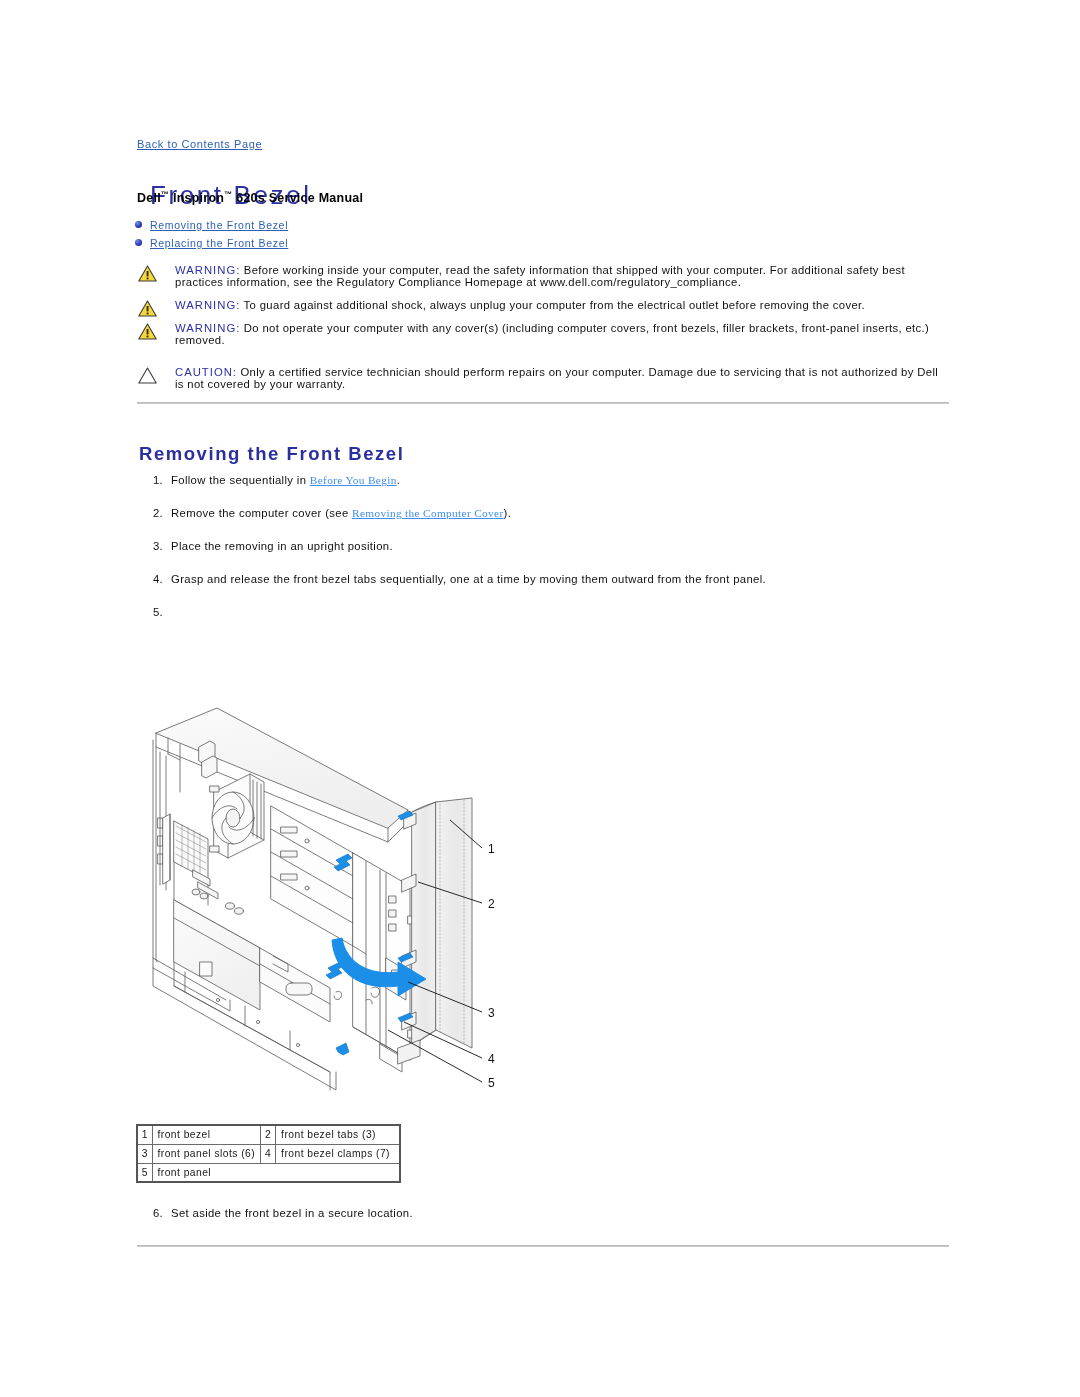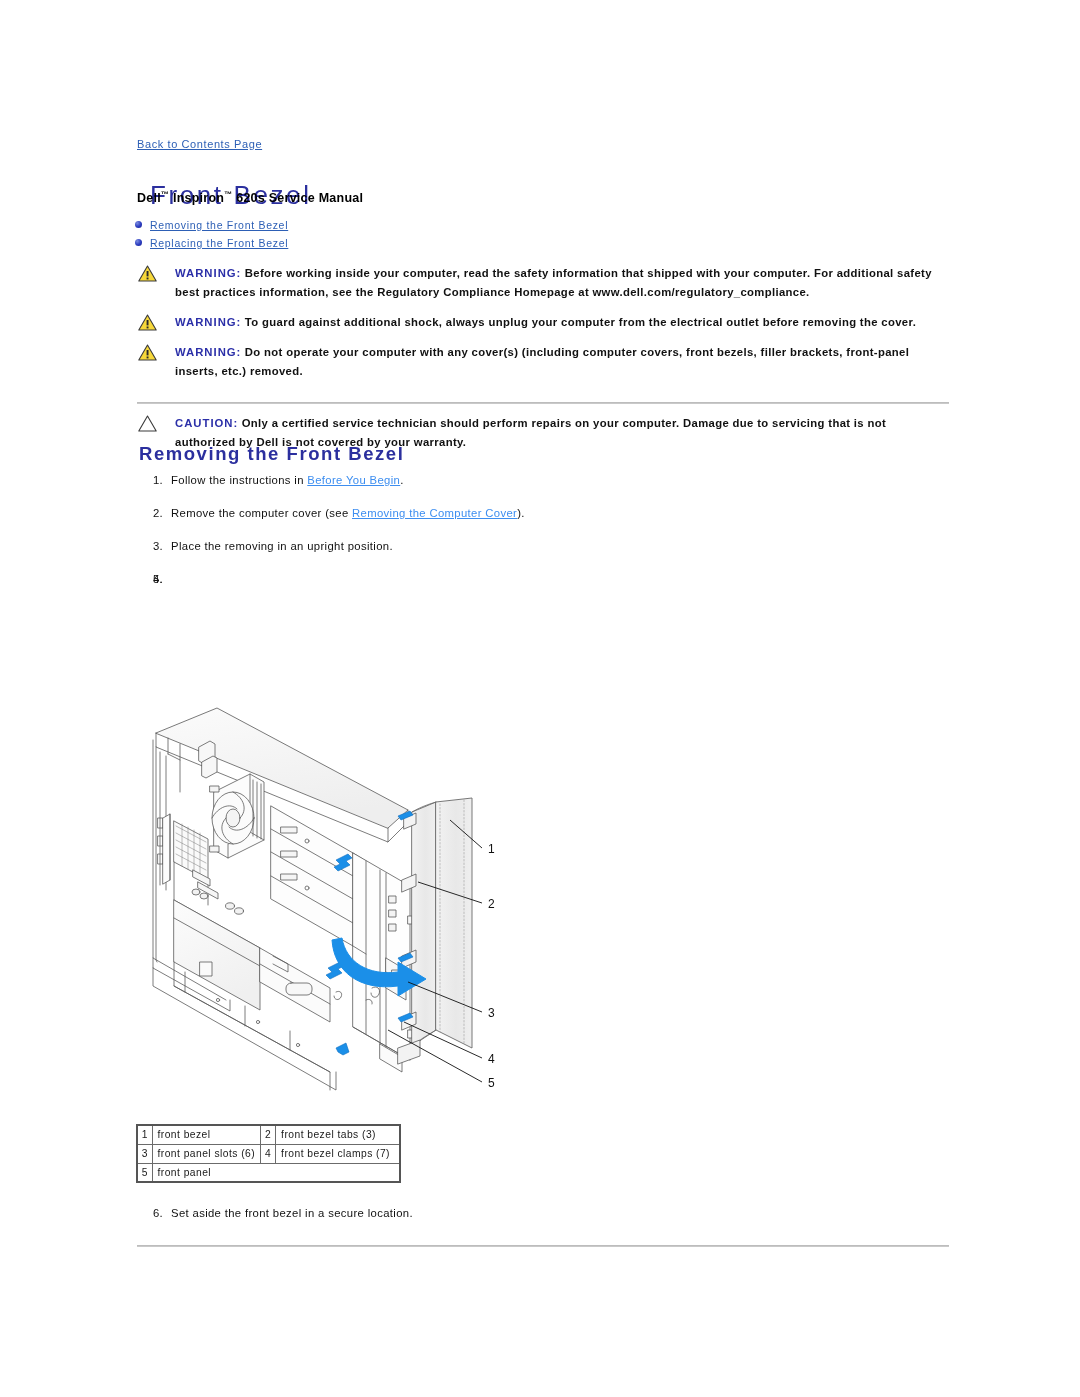--- a/index.html
+++ b/index.html
@@ -87,34 +87,33 @@
     white-space: nowrap;
   }
 
   
   .admon-group { position: absolute; left: 137px; top: 264px; width: 812px; }
   .admon {
     position: relative;
     padding-left: 38px;
     margin-bottom: 11px;
   }
-  .admon.caution { margin-top: 33px; }
+  .admon.caution { margin-top: 20px; }
   .admon-icon {
     position: absolute;
     left: 1px;
     top: 1px;
     width: 19px;
     height: 17px;
   }
   .admon-text {
     font-size: 11.3px;
-    line-height: 19px;
+    line-height: 12px;
     letter-spacing: 0.35px;
     color: #111111;
-    font-weight: bold;
   }
   .admon-label {
     color: #2b2fa8;
     letter-spacing: 1.0px;
   }
 
   
   .hr {
     position: absolute;
     left: 137px;
@@ -154,20 +153,21 @@
     left: 0;
     top: 0;
     width: 20px;
     text-align: right;
     font-size: 11.3px;
   }
   .inline-link {
     color: #3d8ef0;
     text-decoration: underline;
     cursor: pointer;
+    font-family: Liberation Serif, serif;
   }
 
   
   .figure {
     position: absolute;
     left: 140px;
     top: 700px;
     width: 380px;
     height: 420px;
   }
@@ -287,33 +287,33 @@
 
   </div>
 
   <div class="hr top"></div>
 
   <h2 class="section-heading">Removing the Front Bezel</h2>
 
   <div class="steps">
 
     <div class="step">
-      <span class="step-num">1.</span><span>Follow the instructions in </span><a class="inline-link" href="#">Before You Begin</a><span>.</span>
+      <span class="step-num">1.</span><span>Follow the sequentially in </span><a class="inline-link" href="#">Before You Begin</a><span>.</span>
     </div>
 
     <div class="step">
       <span class="step-num">2.</span><span>Remove the computer cover (see </span><a class="inline-link" href="#">Removing the Computer Cover</a><span>).</span>
     </div>
 
     <div class="step">
       <span class="step-num">3.</span><span>Place the removing in an upright position.</span>
     </div>
 
     <div class="step">
-      <span class="step-num">4.</span>
+      <span class="step-num">4.</span><span>Grasp and release the front bezel tabs sequentially, one at a time by moving them outward from the front panel.</span>
     </div>
 
     <div class="step">
       <span class="step-num">5.</span>
     </div>
 
   </div>
 
   <div class="figure">
     <svg width="380" height="420" viewBox="0 0 380 420">

